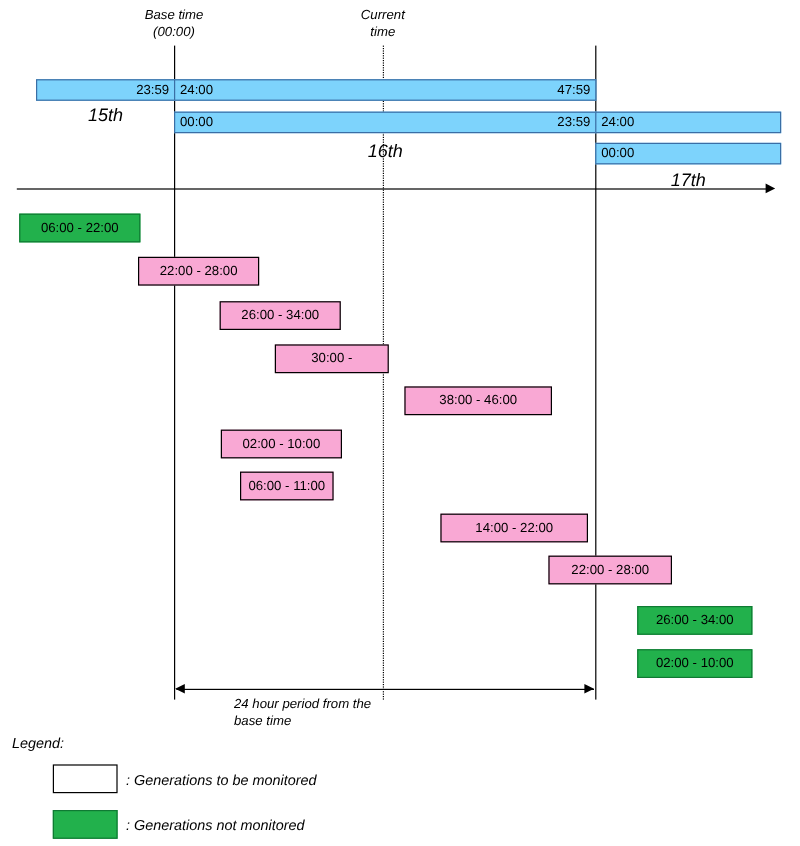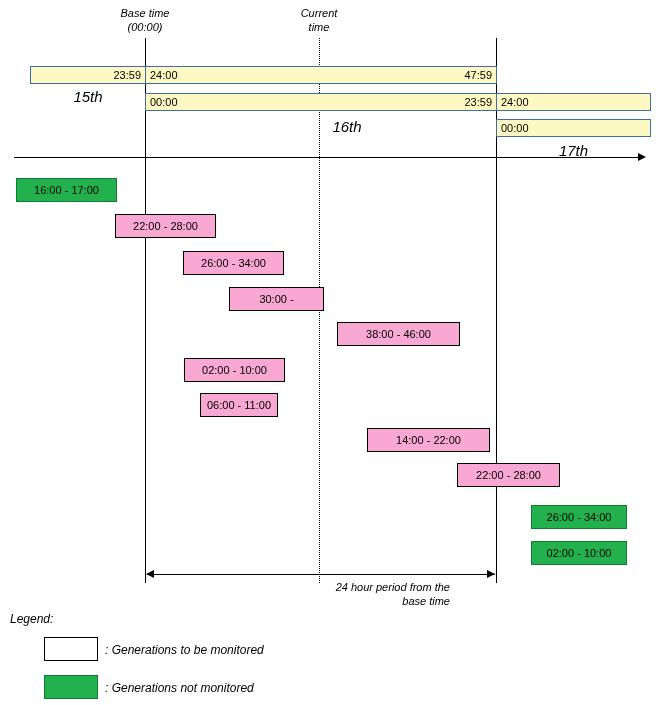--- a/index.html
+++ b/index.html
@@ -32,21 +32,21 @@
     width: 0;
     border-left: 1px solid #000;
   }
   .vline-dotted {
     width: 0;
     border-left: 1px dotted #000;
   }
 
   
   .daybar {
-    background: #fef9c3;
+    background: #7dd3fc;
     border: 1px solid #3a6ea5;
     box-sizing: border-box;
     height: 18px;
     position: absolute;
     font-size: 11px;
     line-height: 16px;
   }
   .daybar .lft {
     position: absolute;
     left: 4px;
@@ -92,21 +92,21 @@
     text-align: center;
     color: #000;
   }
   .genbox.green {
     background: #22b14c;
     border: 1px solid #0f7a33;
   }
 
   
   .measure-text {
-    text-align: right;
+    text-align: left;
     font-size: 11px;
     line-height: 14px;
     white-space: pre-line;
   }
 
   
   .legend-title { font-size: 12px; }
   .legend-swatch {
     border: 1px solid #000;
     background: #fff;
@@ -139,32 +139,32 @@
 <div class="abs daylabel" style="left:30px; top:88px; width:116px;">15th</div>
 
 <div class="daybar" style="left:145px; top:93px; width:352px;">
   <span class="lft">00:00</span>
   <span class="rgt">23:59</span>
 </div>
 <div class="daybar" style="left:496px; top:93px; width:155px;">
   <span class="lft">24:00</span>
 </div>
 
-<div class="abs daylabel" style="left:145px; top:118px; width:352px;padding-left:26px;">16th</div>
+<div class="abs daylabel" style="left:145px; top:118px; width:352px;">16th</div>
 
 <div class="daybar" style="left:496px; top:119px; width:155px;">
   <span class="lft">00:00</span>
 </div>
 
 <div class="abs daylabel" style="left:496px; top:142px; width:155px;">17th</div>
 
 <div class="abs hline" style="left:14px; top:157px; width:626px;"></div>
 <div class="abs arrow-right" style="left:638px; top:153px;"></div>
 
-<div class="genbox green" style="left:16px;  top:178px; width:101px;">16:00 - 17:00</div>
+<div class="genbox green" style="left:16px;  top:178px; width:101px;">06:00 - 22:00</div>
 
 <div class="genbox" style="left:115px; top:214px; width:101px;">22:00 - 28:00</div>
 
 <div class="genbox" style="left:183px; top:251px; width:101px;">26:00 - 34:00</div>
 
 <div class="genbox" style="left:229px; top:287px; width:95px;">30:00 - </div>
 
 <div class="genbox" style="left:337px; top:322px; width:123px;">38:00 - 46:00</div>
 
 <div class="genbox" style="left:184px; top:358px; width:101px;">02:00 - 10:00</div>

